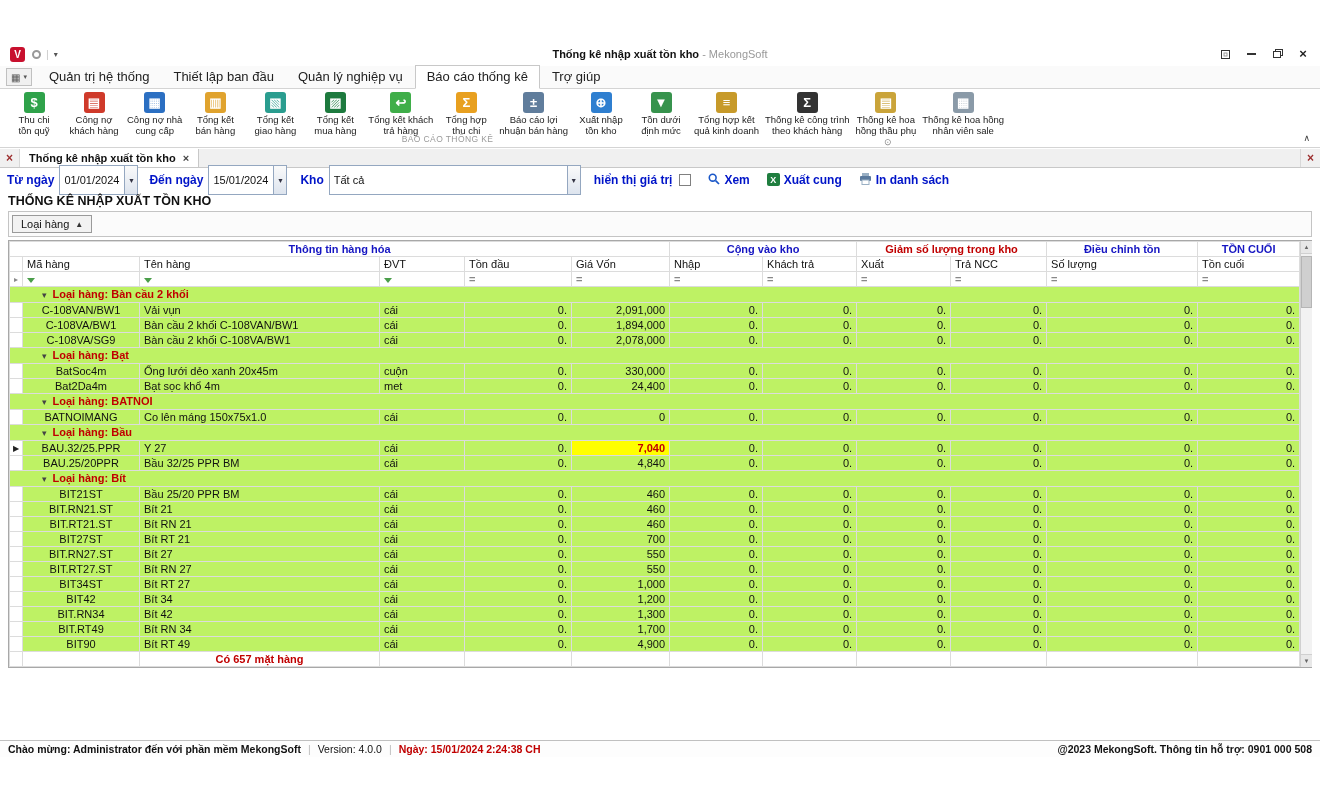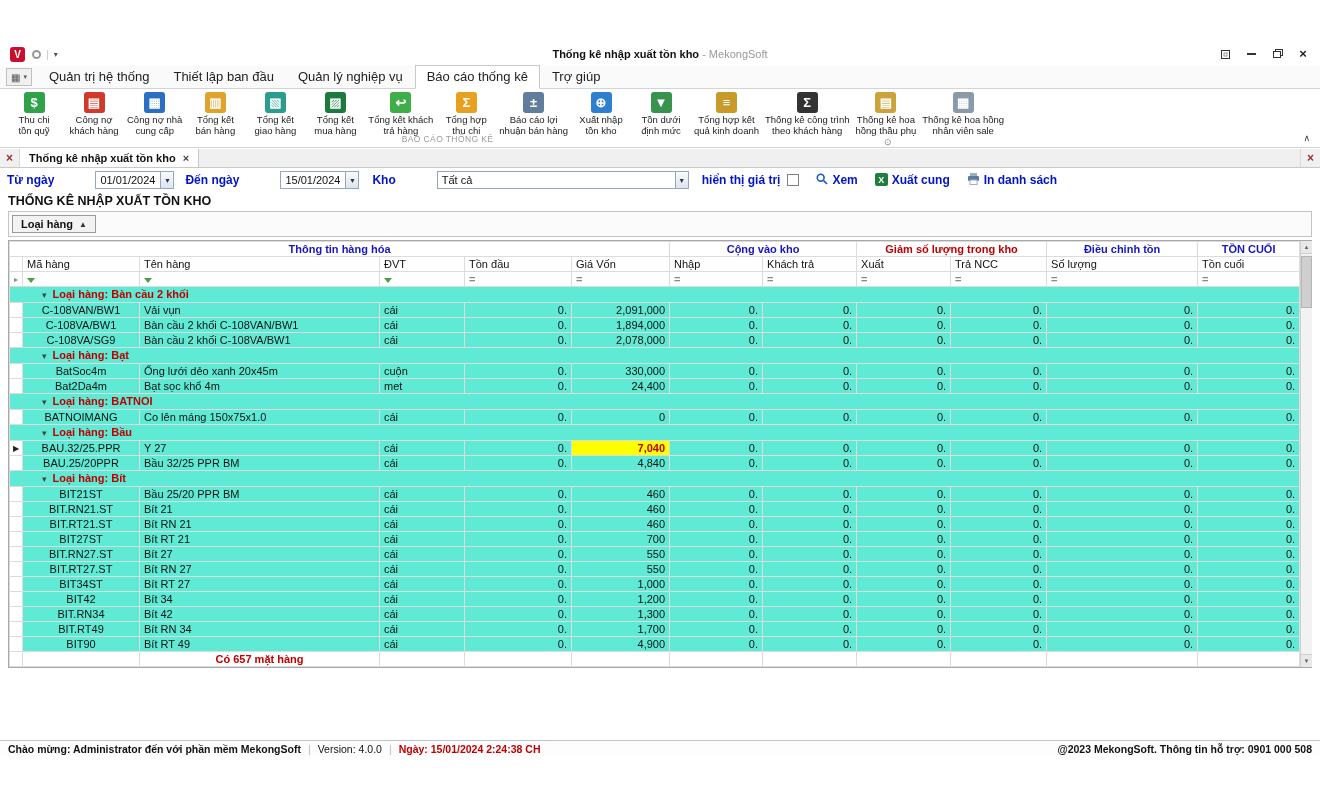--- a/index.html
+++ b/index.html
@@ -44,37 +44,37 @@
 
 .tabstrip{position:absolute;top:149px;left:0;right:0;height:19px;background:#f0f0f0;border-bottom:1px solid #c8c8c8;display:flex;align-items:stretch;}
 .ts-close{width:20px;display:flex;align-items:center;justify-content:center;color:#9c2f2f;font-weight:bold;font-size:12px;border-right:1px solid #d8d8d8;}
 .ts-close.right{margin-left:auto;border-left:1px solid #d8d8d8;border-right:none;}
 .doc-tab{display:flex;align-items:center;gap:7px;padding:0 9px;background:#fff;border-right:1px solid #c8c8c8;font-size:11px;font-weight:bold;}
 .tab-x{color:#444;font-weight:bold;font-size:11px;}
 
 
 .filterbar{position:absolute;top:168px;left:0;right:0;height:24px;display:flex;align-items:center;gap:5px;padding:0 7px;}
 .flabel{color:#0014c8;font-weight:bold;font-size:12px;white-space:nowrap;}
-.date-input{display:flex;align-items:center;border:1px solid #94a7c0;height:18px;background:#fff;font-size:11px;margin-left:36px;}
+.date-input{display:flex;align-items:center;border:1px solid #94a7c0;height:30px;background:#fff;font-size:11px;}
 .date-text{padding:0 4px;width:64px;white-space:nowrap;overflow:hidden;}
 .combo{width:252px;}
 .combo .date-text{flex:1;width:auto;}
 .dd{width:13px;height:100%;border-left:1px solid #94a7c0;background:linear-gradient(#fafafa,#dde4ee);font-size:7px;display:flex;align-items:center;justify-content:center;color:#334;}
 .cb{width:12px;height:12px;border:1px solid #808080;background:#fff;margin-left:2px;flex:none;}
 .linkbtn{display:flex;gap:4px;color:#0014c8;font-weight:bold;margin-left:12px;font-size:12px;white-space:nowrap;}
 .xchip{width:13px;height:13px;background:#1f7e3f;color:#fff;border-radius:2px;font-size:9px;font-weight:bold;display:flex;align-items:center;justify-content:center;}
 
 
 .section-title{position:absolute;top:194px;left:8px;font-size:12.5px;font-weight:bold;}
 .groupby{position:absolute;top:211px;left:8px;right:8px;height:26px;border:1px solid #c4c4c4;background:#fbfbfb;display:flex;align-items:center;padding:0 3px;}
-.chip2{border:1px solid #9a9a9a;background:#f2f2f2;font-size:11px;padding:2px 8px;display:flex;align-items:center;gap:6px;font-weight:bold;}
+.chip2{border:1px solid #9a9a9a;background:#f2f2f2;font-size:11px;padding:2px 8px;display:flex;align-items:center;gap:6px;}
 .sort{font-size:8px;color:#333;}
 
 
-.gridwrap{position:absolute;top:240px;left:8px;width:1304px;border:1px solid #a8a8a8;display:flex;background:#5eead4;}
+.gridwrap{position:absolute;top:240px;left:8px;width:1304px;border:1px solid #a8a8a8;display:flex;background:#bef264;}
 table{border-collapse:collapse;table-layout:fixed;width:1290px;font-size:11px;}
 td{border:1px solid #dcdcdc;padding:1px 4px;height:14px;line-height:12px;overflow:hidden;white-space:nowrap;}
 .band-row td{font-weight:bold;text-align:center;background:#fff;}
 .head-row td{font-weight:normal;background:#fff;}
 .filter-row td{background:#fff;}
 .group-row td{color:#c00000;font-weight:bold;padding-left:32px;}
 .tri{display:inline-block;margin-right:6px;font-size:9px;color:#444;font-weight:normal;}
 td.c-right{text-align:right;}
 td.first{text-align:center;}
 .hl{background:#ffff00;color:#c00000;font-weight:bold;}

